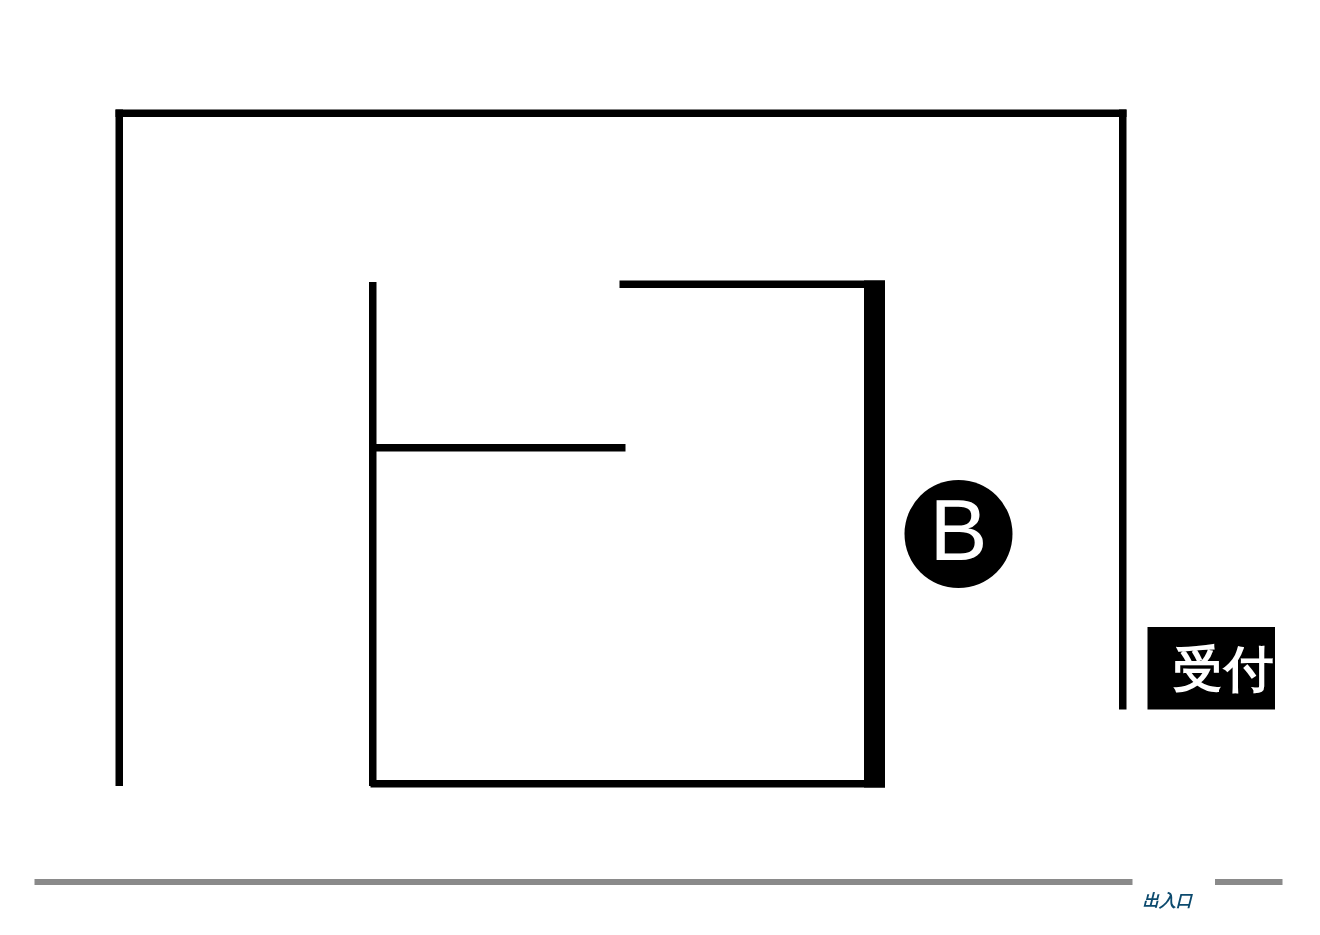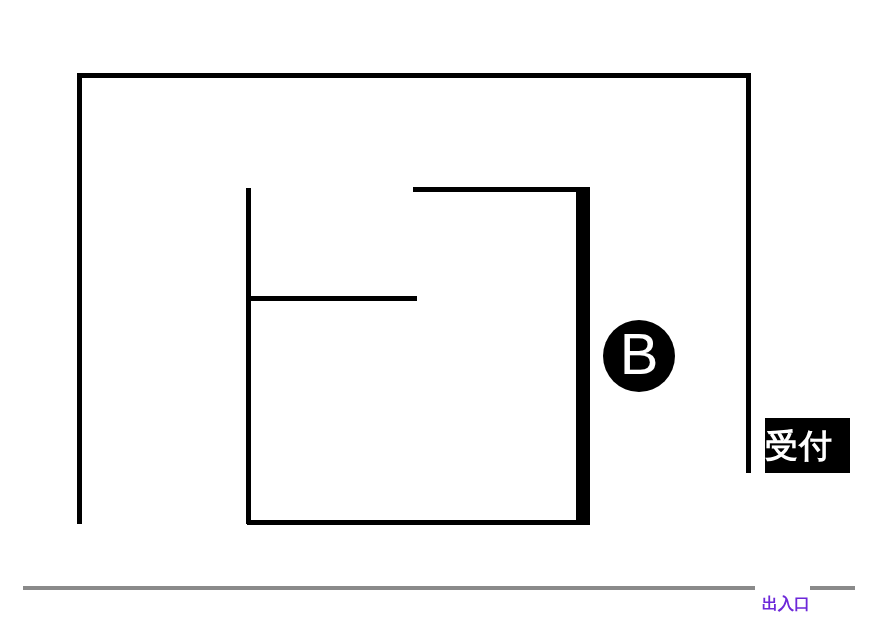--- a/index.html
+++ b/index.html
@@ -31,35 +31,36 @@
     font-size: 58px;
     font-weight: 400;
     line-height: 1;
     padding-bottom: 4px;
     box-sizing: border-box;
   }
   .reception {
     position: absolute;
     display: flex;
     align-items: center;
-    justify-content: flex-start;
+    justify-content: flex-end;
     color: #ffffff;
     font-size: 33px;
     font-weight: 700;
     letter-spacing: 1px;
     line-height: 1;
     box-sizing: border-box;
   }
   .entrance-label {
     position: absolute;
-    color: #6d28d9;
-    font-size: 16px;
+    color: #0c4a6e;
+    font-size: 11px;
     font-weight: 700;
     line-height: 1;
     white-space: nowrap;
+    font-style: italic;
   }
 </style>
 </head>
 <body>
 
 <div class="stage" style="background: rgb(255, 255, 255);">
   <div>
       <div class="wall" style="background: rgb(0, 0, 0); left: 77px; top: 73px; width: 674px; height: 5px;"></div>
       <div class="wall" style="background: rgb(0, 0, 0); left: 77px; top: 73px; width: 5px; height: 451px;"></div>
       <div class="wall" style="background: rgb(0, 0, 0); left: 746px; top: 73px; width: 5px; height: 400px;"></div>

